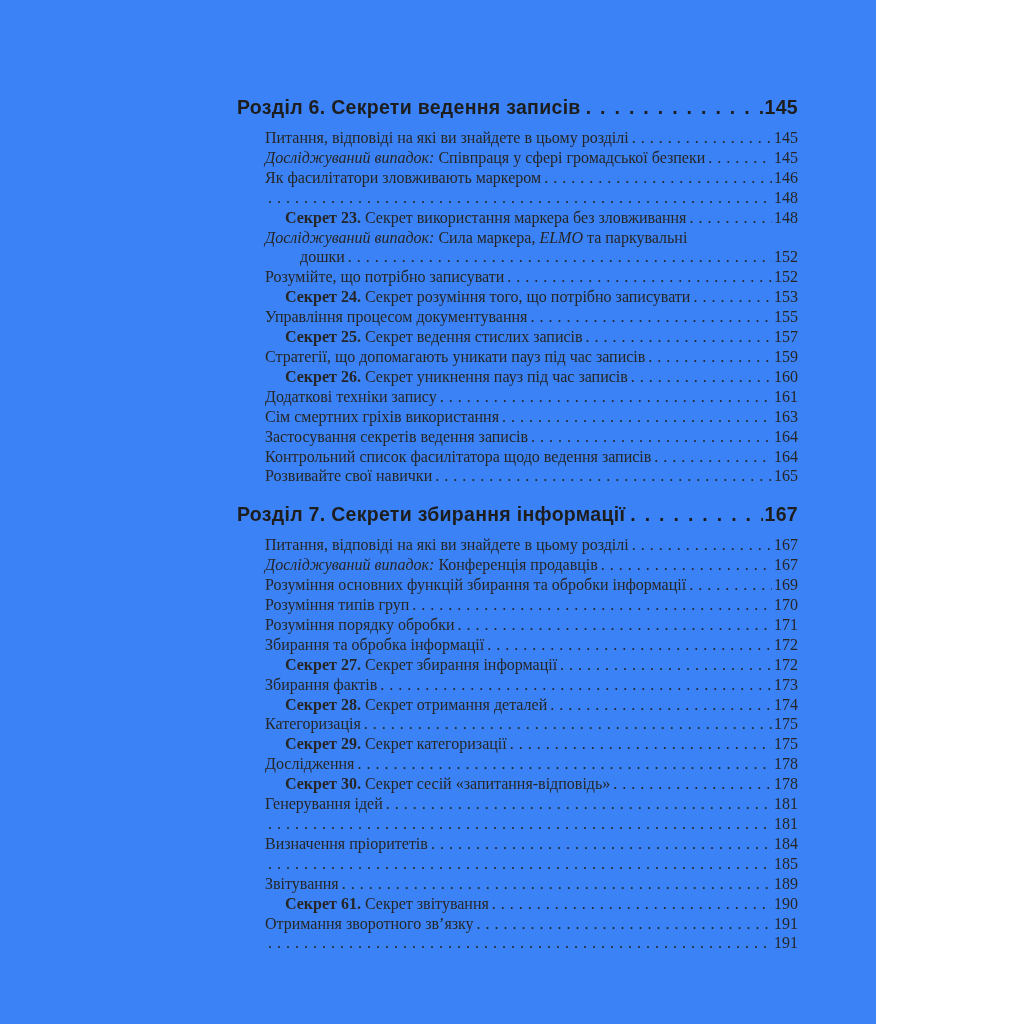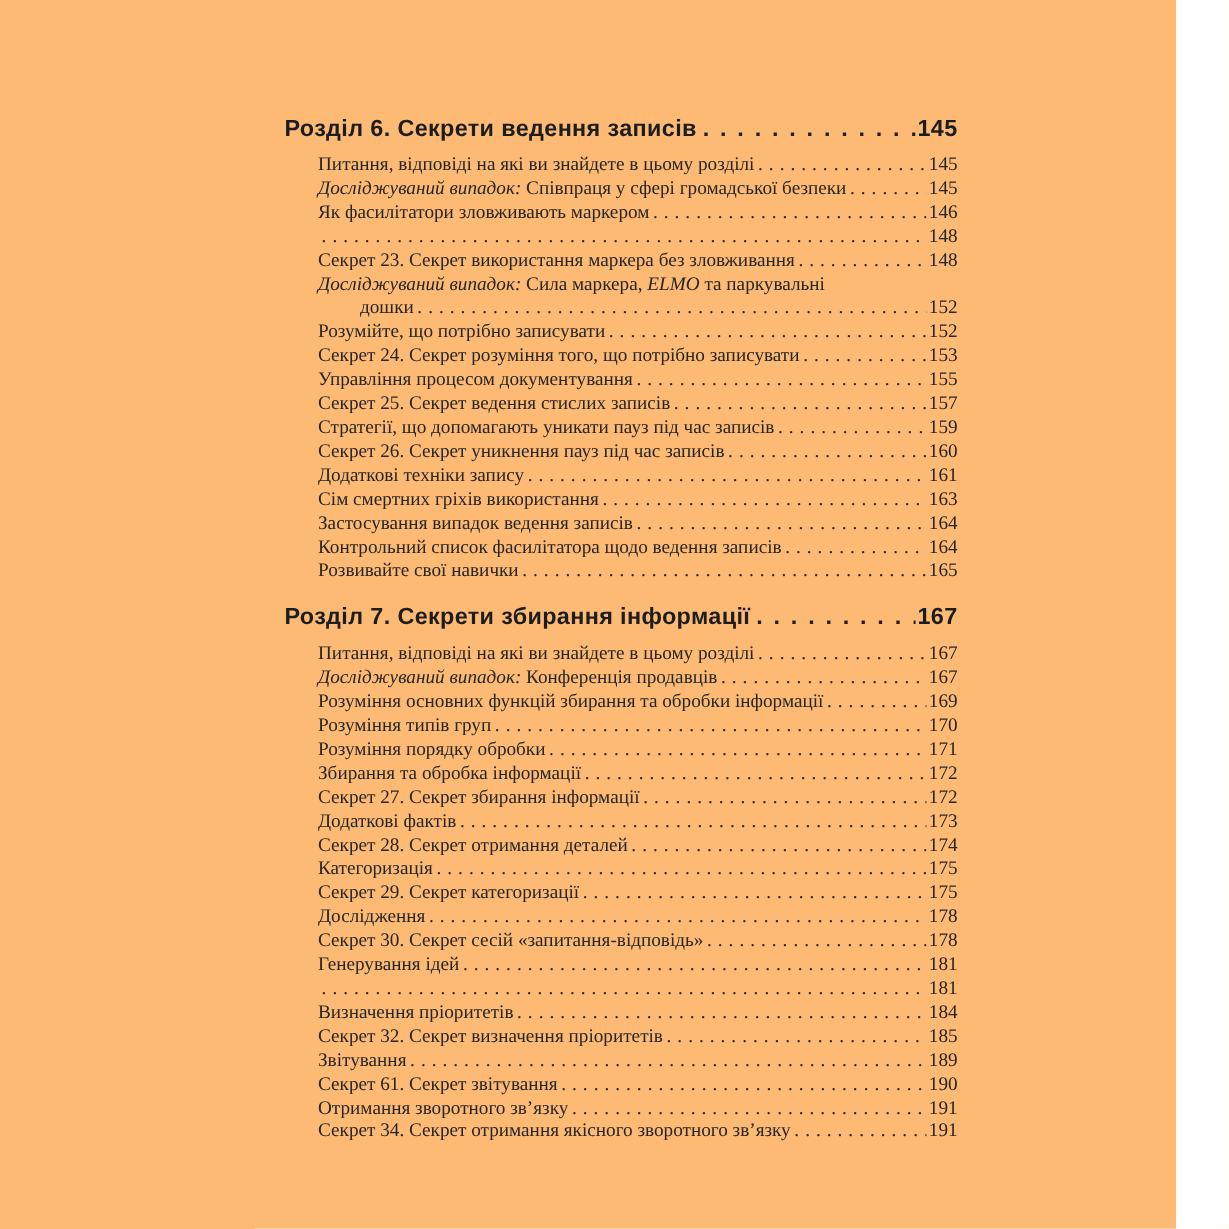--- a/index.html
+++ b/index.html
@@ -1,20 +1,20 @@
 <!DOCTYPE html>
 <html><head>
 <meta charset="utf-8">
 <style>
   html, body { margin: 0; padding: 0; background: #ffffff; }
   .page {
     position: relative;
-    width: 980px;
+    width: 876px;
     height: 1024px;
-    background: #fdba74;
+    background: #3b82f6;
     overflow: hidden;
   }
   .toc {
     position: absolute;
     left: 237px;
     top: 94px;
     width: 561px;
   }
   .chapter-row {
     display: flex;
@@ -41,21 +41,21 @@
   .entry-label { white-space: nowrap; }
   .dots {
     flex: 1 1 0;
     min-width: 0;
     overflow: hidden;
     white-space: nowrap;
   }
   .entry-dots { letter-spacing: 5px; margin-left: 3px; margin-right: 2px; }
   .chapter-dots { letter-spacing: 9px; margin-left: 5px; margin-right: 2px; }
   .page-num { flex: 0 0 auto; }
-  .bold { font-weight: 400; }
+  .bold { font-weight: 700; margin-left: 20px; }
   .italic { font-style: italic; }
 </style>
 </head>
 <body>
 
 <div class="page">
   <div class="toc" id="toc">
       <div class="chapter-row">
         <span class="chapter-title">Розділ 6. Секрети ведення записів</span>
         <span class="dots chapter-dots" aria-hidden="true">........................................................................................................................................................................................................</span>
@@ -127,21 +127,21 @@
         <span class="entry-label"><span>Додаткові техніки запису</span></span>
         <span class="dots entry-dots" aria-hidden="true">........................................................................................................................................................................................................</span>
         <span class="page-num">161</span>
       </div>
       <div class="entry-row">
         <span class="entry-label"><span>Сім смертних гріхів використання</span></span>
         <span class="dots entry-dots" aria-hidden="true">........................................................................................................................................................................................................</span>
         <span class="page-num">163</span>
       </div>
       <div class="entry-row">
-        <span class="entry-label"><span>Застосування випадок ведення записів</span></span>
+        <span class="entry-label"><span>Застосування секретів ведення записів</span></span>
         <span class="dots entry-dots" aria-hidden="true">........................................................................................................................................................................................................</span>
         <span class="page-num">164</span>
       </div>
       <div class="entry-row">
         <span class="entry-label"><span>Контрольний список фасилітатора щодо ведення записів</span></span>
         <span class="dots entry-dots" aria-hidden="true">........................................................................................................................................................................................................</span>
         <span class="page-num">164</span>
       </div>
       <div class="entry-row">
         <span class="entry-label"><span>Розвивайте свої навички</span></span>
@@ -182,21 +182,21 @@
         <span class="entry-label"><span>Збирання та обробка інформації</span></span>
         <span class="dots entry-dots" aria-hidden="true">........................................................................................................................................................................................................</span>
         <span class="page-num">172</span>
       </div>
       <div class="entry-row">
         <span class="entry-label"><span class="bold">Секрет 27.</span><span> Секрет збирання інформації</span></span>
         <span class="dots entry-dots" aria-hidden="true">........................................................................................................................................................................................................</span>
         <span class="page-num">172</span>
       </div>
       <div class="entry-row">
-        <span class="entry-label"><span>Додаткові фактів</span></span>
+        <span class="entry-label"><span>Збирання фактів</span></span>
         <span class="dots entry-dots" aria-hidden="true">........................................................................................................................................................................................................</span>
         <span class="page-num">173</span>
       </div>
       <div class="entry-row">
         <span class="entry-label"><span class="bold">Секрет 28.</span><span> Секрет отримання деталей</span></span>
         <span class="dots entry-dots" aria-hidden="true">........................................................................................................................................................................................................</span>
         <span class="page-num">174</span>
       </div>
       <div class="entry-row">
         <span class="entry-label"><span>Категоризація</span></span>
@@ -226,38 +226,36 @@
       <div class="entry-row">
         <span class="dots entry-dots" aria-hidden="true">........................................................................................................................................................................................................</span>
         <span class="page-num">181</span>
       </div>
       <div class="entry-row">
         <span class="entry-label"><span>Визначення пріоритетів</span></span>
         <span class="dots entry-dots" aria-hidden="true">........................................................................................................................................................................................................</span>
         <span class="page-num">184</span>
       </div>
       <div class="entry-row">
-        <span class="entry-label"><span class="bold">Секрет 32.</span><span> Секрет визначення пріоритетів</span></span>
         <span class="dots entry-dots" aria-hidden="true">........................................................................................................................................................................................................</span>
         <span class="page-num">185</span>
       </div>
       <div class="entry-row">
         <span class="entry-label"><span>Звітування</span></span>
         <span class="dots entry-dots" aria-hidden="true">........................................................................................................................................................................................................</span>
         <span class="page-num">189</span>
       </div>
       <div class="entry-row">
         <span class="entry-label"><span class="bold">Секрет 61.</span><span> Секрет звітування</span></span>
         <span class="dots entry-dots" aria-hidden="true">........................................................................................................................................................................................................</span>
         <span class="page-num">190</span>
       </div>
       <div class="entry-row">
         <span class="entry-label"><span>Отримання зворотного зв’язку</span></span>
         <span class="dots entry-dots" aria-hidden="true">........................................................................................................................................................................................................</span>
         <span class="page-num">191</span>
       </div>
       <div class="entry-row">
-        <span class="entry-label"><span class="bold">Секрет 34.</span><span> Секрет отримання якісного зворотного зв’язку</span></span>
         <span class="dots entry-dots" aria-hidden="true">........................................................................................................................................................................................................</span>
         <span class="page-num">191</span>
       </div>
     </div>
 </div>
 
 </body></html>

